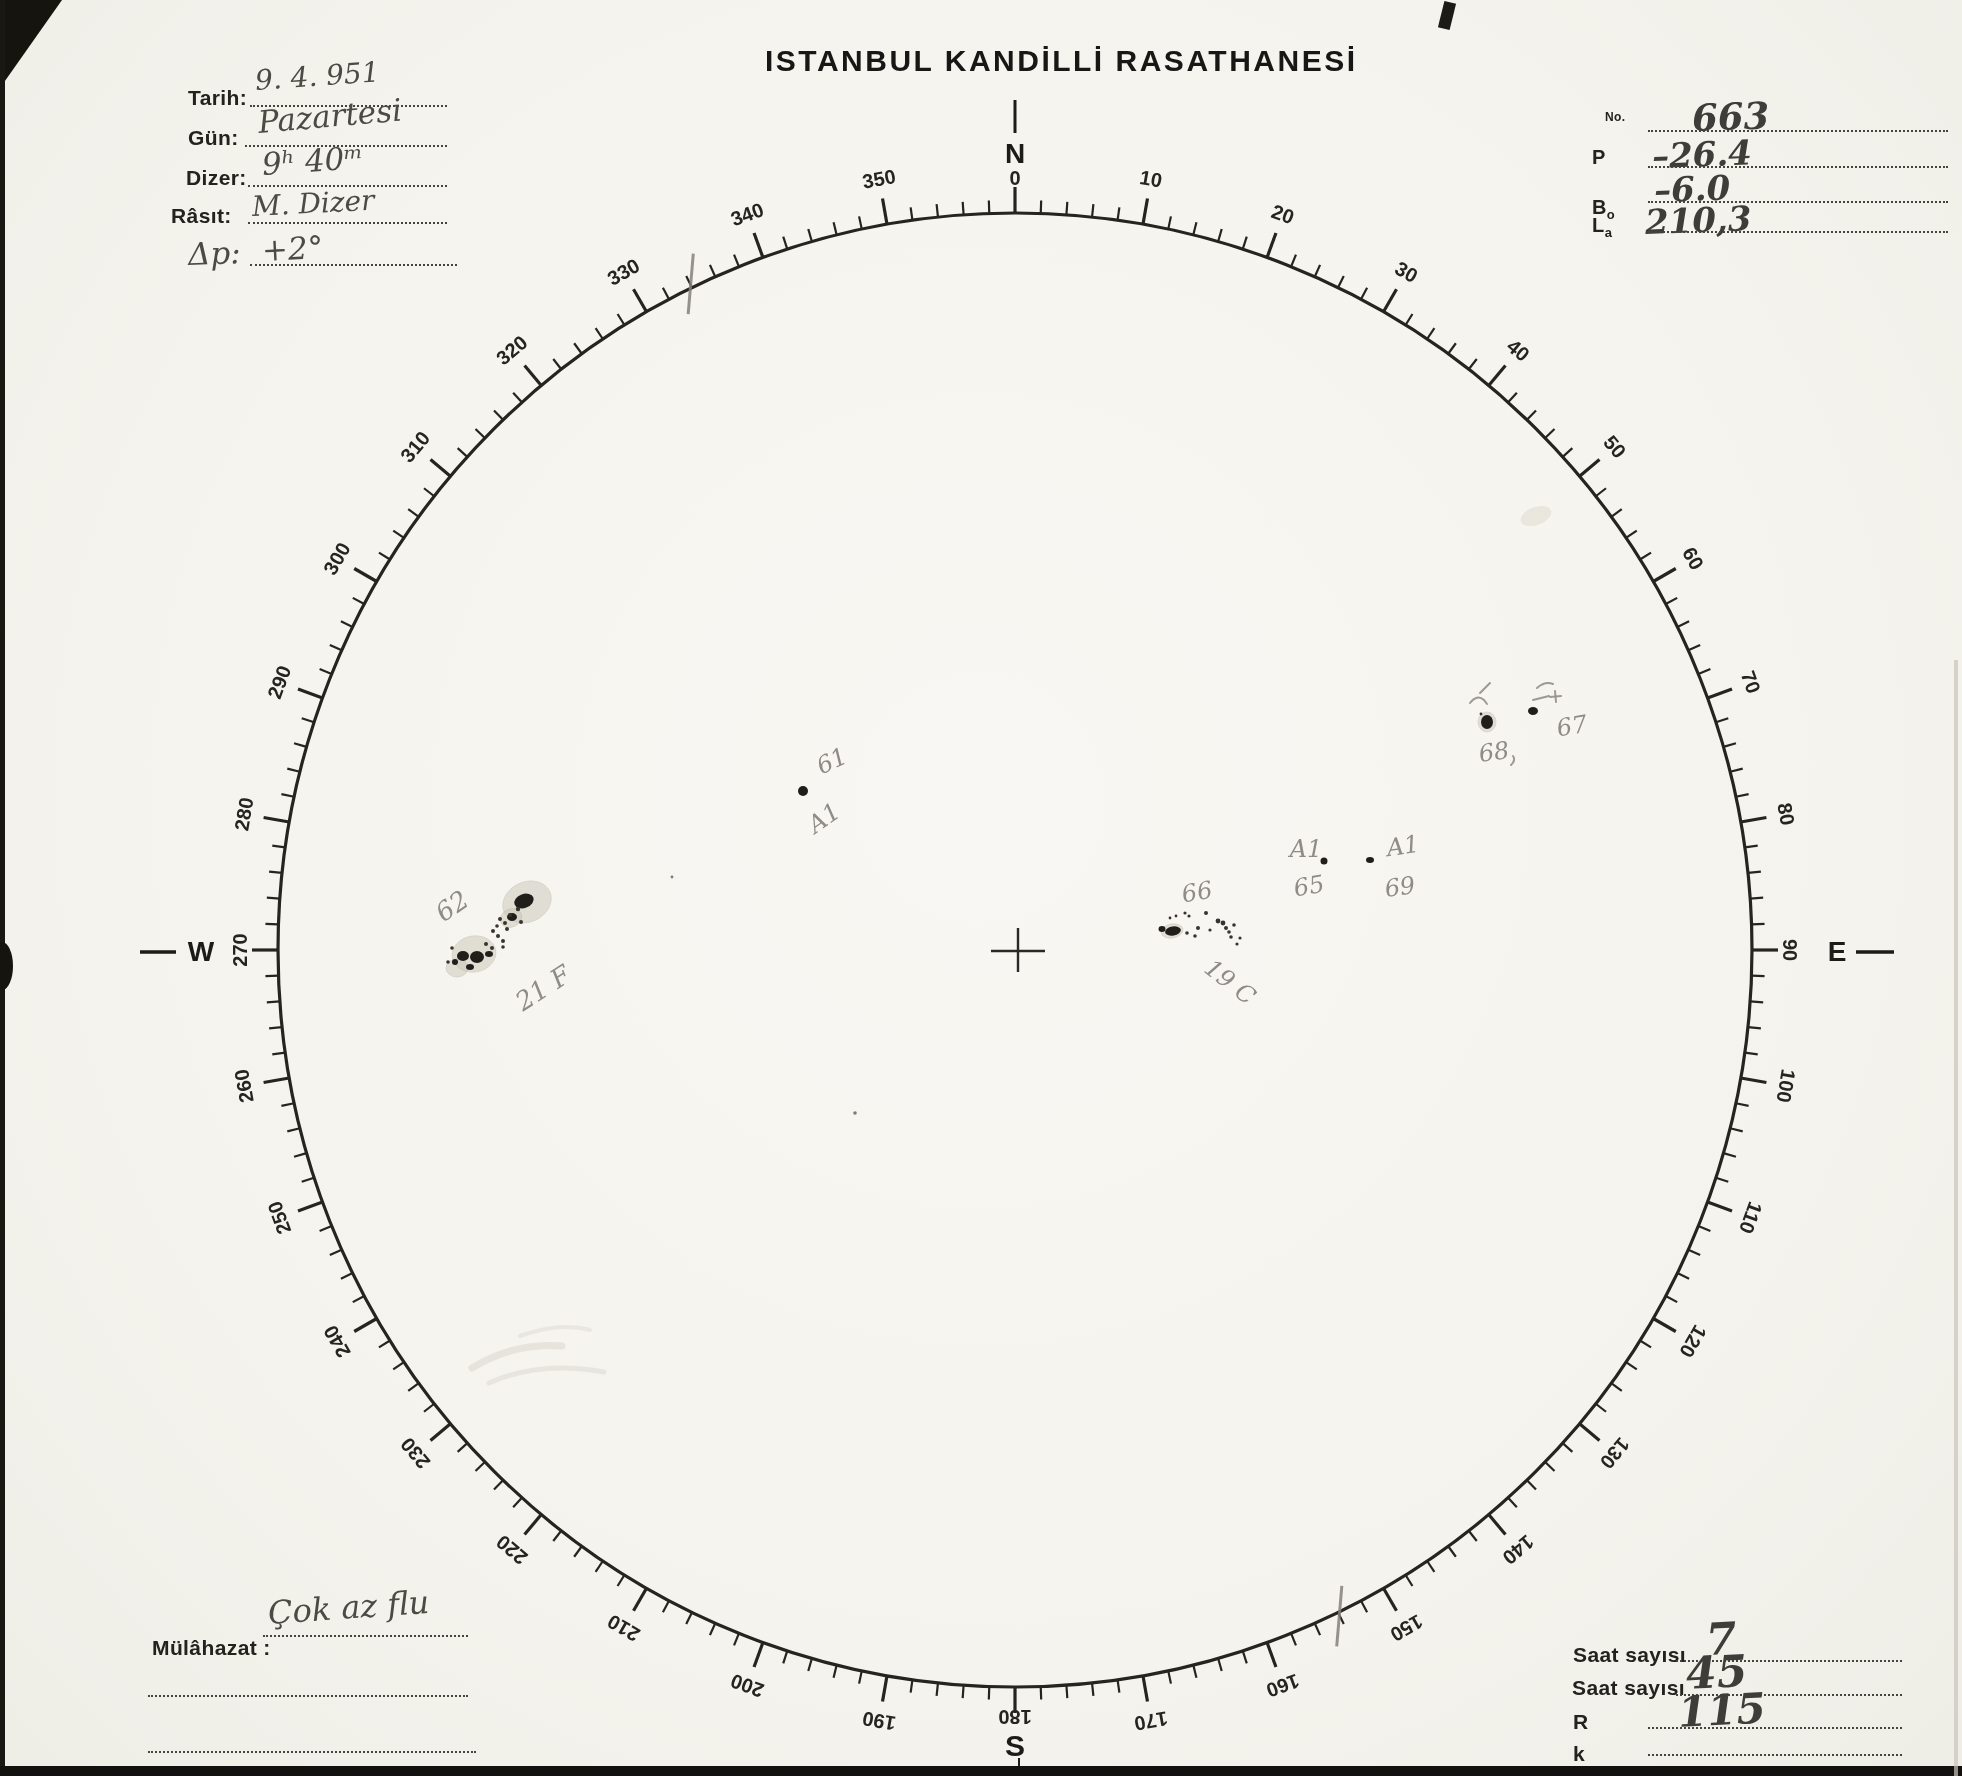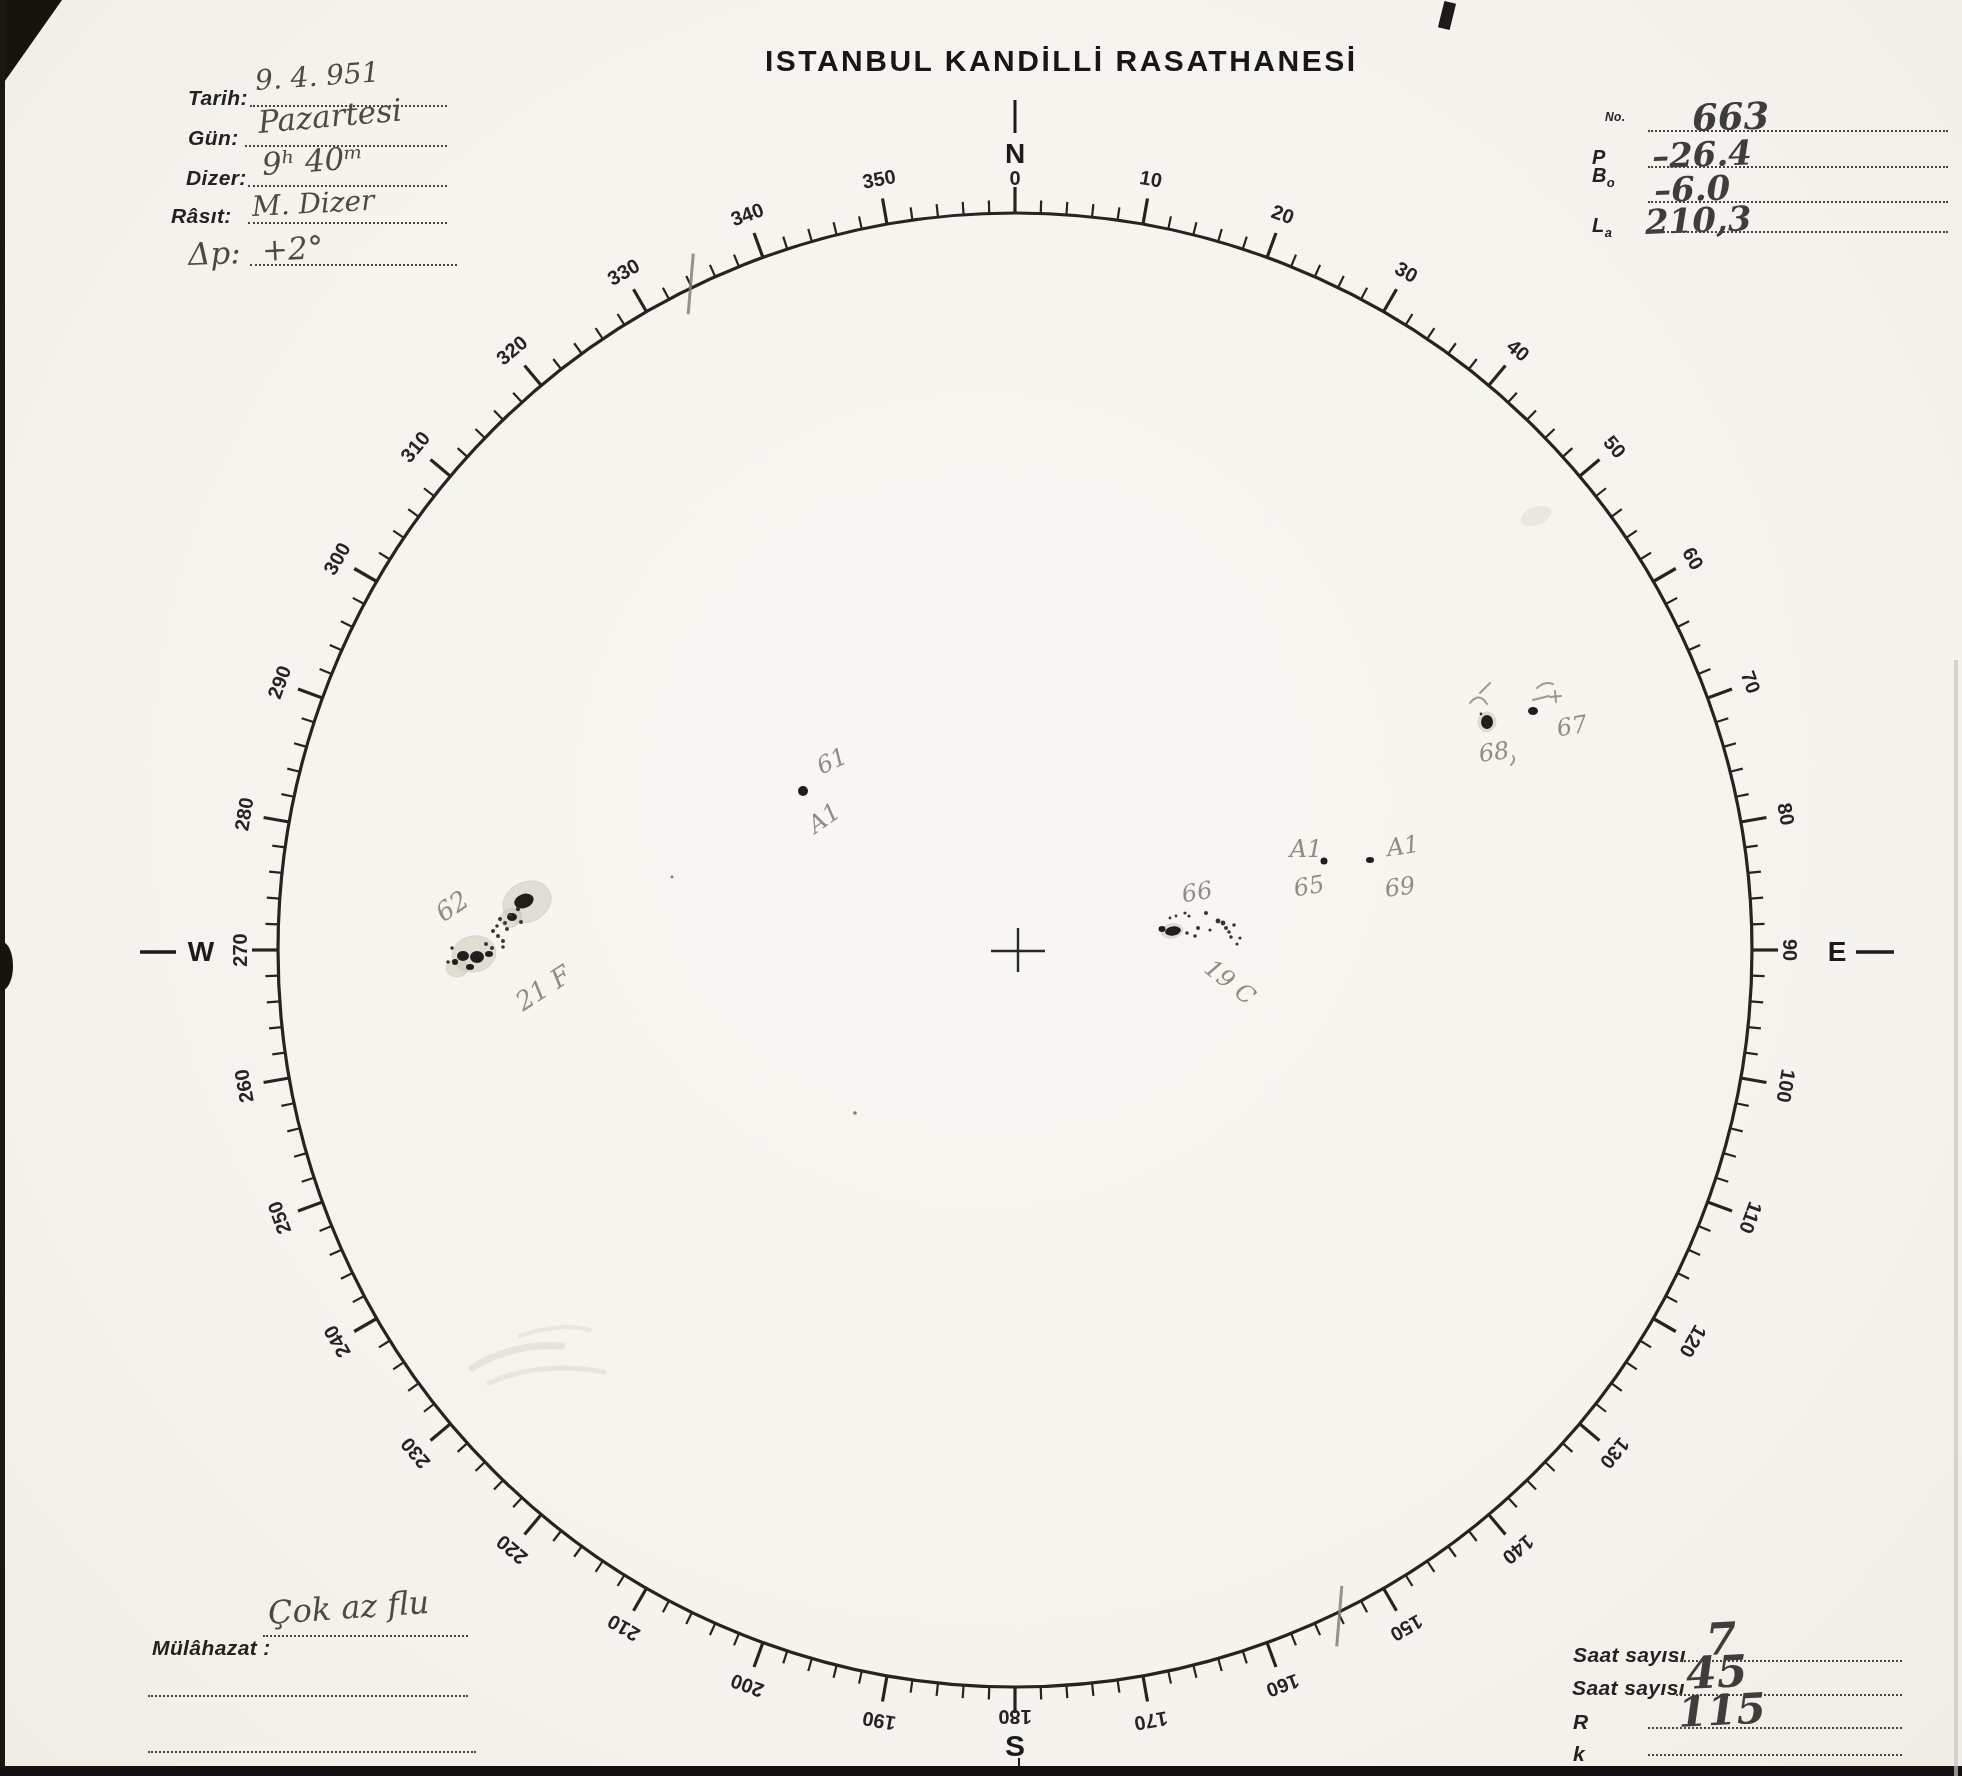--- a/index.html
+++ b/index.html
@@ -1,21 +1,21 @@
 <!DOCTYPE html>
 <html><head>
 <meta charset="utf-8">
 <style>
   html,body{margin:0;padding:0;}
   body{
     width:1962px;height:1776px;position:relative;overflow:hidden;
     background:radial-gradient(ellipse at 50% 45%, #f8f7f3 0%, #f4f3ed 65%, #eeede6 100%);
     font-family:"Liberation Sans", sans-serif;
   }
-  .flabel{position:absolute;font-style:italic;font-weight:700;font-size:21px;color:#24221e;letter-spacing:.4px;white-space:nowrap;}
+  .flabel{position:absolute;font-weight:700;font-size:21px;color:#24221e;letter-spacing:.4px;white-space:nowrap;}
   .flabel sub{font-size:13px;}
   .hand{position:absolute;font-style:italic;font-family:"DejaVu Serif", serif;color:#4c4a45;white-space:nowrap;transform-origin:left center;}
   .hand-dark{color:#3f3d39;}
   .dotline{position:absolute;height:0;border-bottom:2.2px dotted #45433e;}
   .title{position:absolute;left:765px;top:44px;width:500px;text-align:center;
     font-weight:700;font-size:30px;letter-spacing:2.5px;color:#181715;white-space:nowrap;}
   svg{position:absolute;left:0;top:0;}
   .artifact{position:absolute;}
 </style>
 </head>
@@ -44,21 +44,21 @@
 <span class="dotline" style="left:250px;top:264px;width:207px"></span>
 
 <span class="flabel" style="left:1605px;top:110px;font-size:12px">No.</span>
 <span class="hand hand-dark" style="left:1692px;top:96px;font-size:37px;font-weight:700;transform:rotate(-2deg)">663</span>
 <span class="dotline" style="left:1648px;top:130px;width:300px"></span>
 
 <span class="flabel" style="left:1592px;top:146px;font-size:20px">P</span>
 <span class="hand hand-dark" style="left:1652px;top:136px;font-size:34px;font-weight:700;transform:rotate(-2deg)">–26.4</span>
 <span class="dotline" style="left:1648px;top:166px;width:300px"></span>
 
-<span class="flabel" style="left:1592px;top:164px;font-size:20px"><span>B</span><sub>o</sub></span>
+<span class="flabel" style="left:1592px;top:196px;font-size:20px"><span>B</span><sub>o</sub></span>
 <span class="hand hand-dark" style="left:1654px;top:170px;font-size:34px;font-weight:700;transform:rotate(-2deg)">–6.0</span>
 <span class="dotline" style="left:1648px;top:201px;width:300px"></span>
 
 <span class="flabel" style="left:1592px;top:214px;font-size:20px"><span>L</span><sub>a</sub></span>
 <span class="hand hand-dark" style="left:1645px;top:202px;font-size:34px;font-weight:700;transform:rotate(-2deg)">210,3</span>
 <span class="dotline" style="left:1648px;top:231px;width:300px"></span>
 
 <span class="flabel" style="left:152px;top:1636px">Mülâhazat :</span>
 <span class="hand" style="left:268px;top:1594px;font-size:32px;transform:rotate(-4deg)">Çok az flu</span>
 <span class="dotline" style="left:263px;top:1635px;width:205px"></span>

